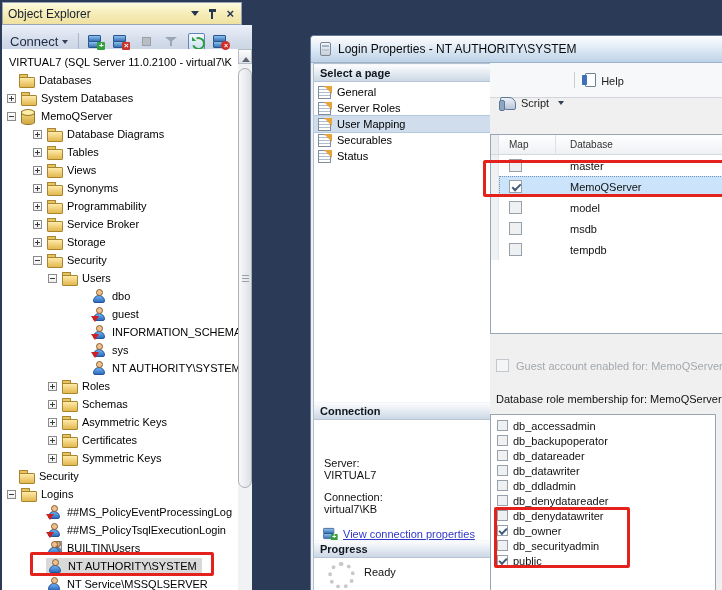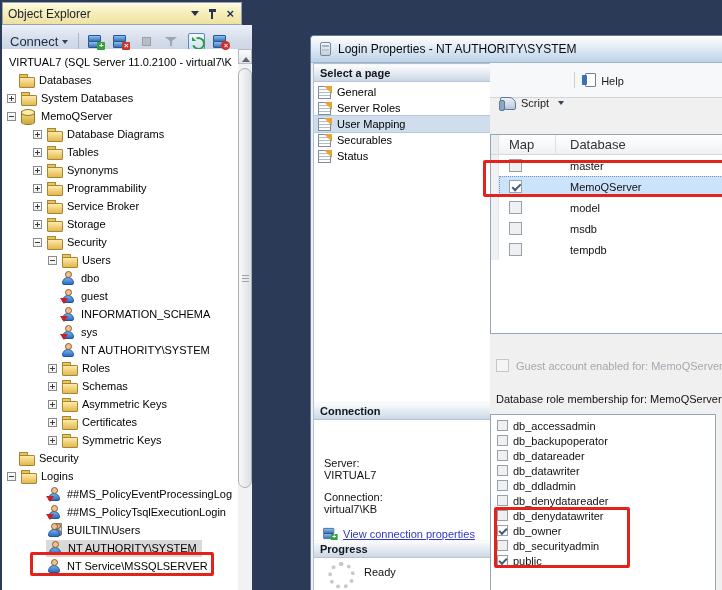--- a/index.html
+++ b/index.html
@@ -46,21 +46,21 @@
     border:1px solid #5c87c0;border-radius:2px;}
   .irefresh::before{content:"";position:absolute;left:3px;top:3px;width:9px;height:9px;
     border:2px solid #2f9e43;border-left-color:transparent;border-radius:50%;transform:rotate(25deg);}
   .irefresh::after{content:"";position:absolute;left:0;top:4px;width:0;height:0;
     border:3px solid transparent;border-top-color:#2f9e43;transform:rotate(45deg);}
 
   .oe-tree{position:absolute;left:2px;top:49px;width:236px;height:541px;background:#ffffff;
     overflow:hidden;padding-top:4px;}
   .trow{height:18px;display:flex;align-items:center;font-size:11px;color:#000;white-space:nowrap;}
   .p0{padding-left:6px;} .p1{padding-left:16px;} .p2{padding-left:5px;}
-  .p3{padding-left:31px;} .p4{padding-left:46px;} .p5{padding-left:45px;}
+  .p3{padding-left:31px;} .p4{padding-left:46px;} .p5{padding-left:76px;}
   .exp{width:9px;height:9px;border:1px solid #8b8b8b;background:linear-gradient(#fff,#efefef);
     margin-right:4px;flex:none;position:relative;}
   .exp::before{content:"";position:absolute;left:1px;right:1px;top:3px;height:1px;background:#3c3c3c;}
   .exp.plus::after{content:"";position:absolute;top:1px;bottom:1px;left:3px;width:1px;background:#3c3c3c;}
   .exp-sp{width:13px;flex:none;}
   .tlabel{padding-left:1px;}
   .selwrap{display:flex;align-items:center;background:#d9d9d9;padding:1px 5px 1px 1px;}
 
   
   .ico{position:relative;width:16px;height:15px;margin-right:4px;flex:none;}
@@ -144,21 +144,21 @@
     background:#8fa6c2;border:1px solid #5d7899;border-radius:2px;}
   .ihelp{position:relative;width:11px;height:14px;background:#fff;border:1px solid #6e7f93;
     border-radius:1px;margin:0 5px 0 0;}
   .ihelp::before{content:"";position:absolute;left:-4px;top:1px;width:5px;height:10px;
     background:#3f6fb5;border-radius:1px;}
 
   .cap{position:absolute;left:6px;font-size:11px;color:#111;white-space:nowrap;}
   .tbl{position:absolute;left:0;top:71px;width:234px;height:200px;background:#fff;
     border:1px solid #97a5b4;overflow:hidden;}
   .th{height:20px;display:flex;background:linear-gradient(#ffffff,#eef1f4);
-    border-bottom:1px solid #d4d9de;font-size:13px;color:#333;}
+    border-bottom:1px solid #d4d9de;font-size:10px;color:#333;}
   .th .c1{width:8px;border-right:1px solid #dde1e5;background:#ebedf0;}
   .th .c2{width:57px;border-right:1px solid #dde1e5;line-height:19px;padding-left:10px;}
   .th .c3{flex:1;line-height:19px;padding-left:14px;}
   .dr{position:relative;height:21px;display:flex;align-items:center;font-size:11px;color:#111;}
   .dr>*{position:relative;z-index:1;}
   .dr .c1{width:8px;align-self:stretch;background:#eff1f3;border-right:1px solid #e3e6e9;}
   .dr .c2{width:57px;display:flex;padding-left:10px;}
   .dr .c3{flex:1;padding-left:14px;}
   .dr.sel::before{content:"";position:absolute;left:8px;top:0;right:0;bottom:0;
     background:#cbe4fb;border:1px dotted #6f93b4;}
@@ -251,20 +251,25 @@
           <span class="tlabel">Database Diagrams</span>
         </div>
       <div class="trow p3">
           <span class="exp plus"></span>
           <span class="ico ifold"></span>
           <span class="tlabel">Tables</span>
         </div>
       <div class="trow p3">
           <span class="exp plus"></span>
           <span class="ico ifold"></span>
+          <span class="tlabel">Views</span>
+        </div>
+      <div class="trow p3">
+          <span class="exp plus"></span>
+          <span class="ico ifold"></span>
           <span class="tlabel">Synonyms</span>
         </div>
       <div class="trow p3">
           <span class="exp plus"></span>
           <span class="ico ifold"></span>
           <span class="tlabel">Programmability</span>
         </div>
       <div class="trow p3">
           <span class="exp plus"></span>
           <span class="ico ifold"></span>

